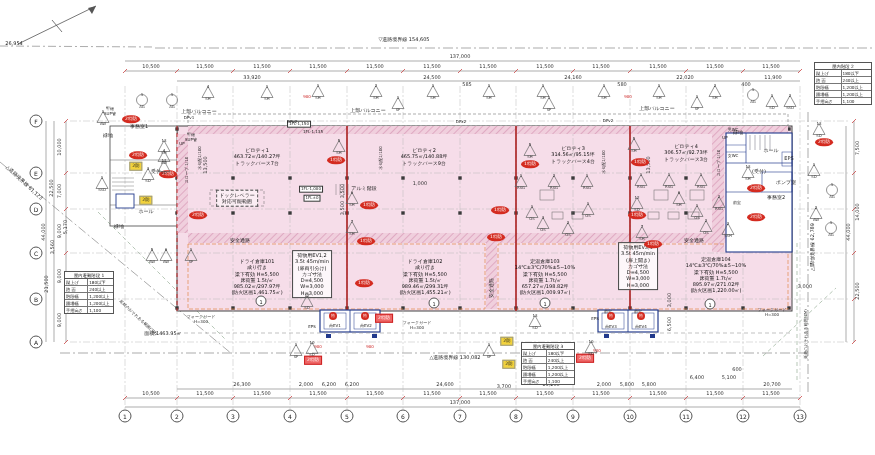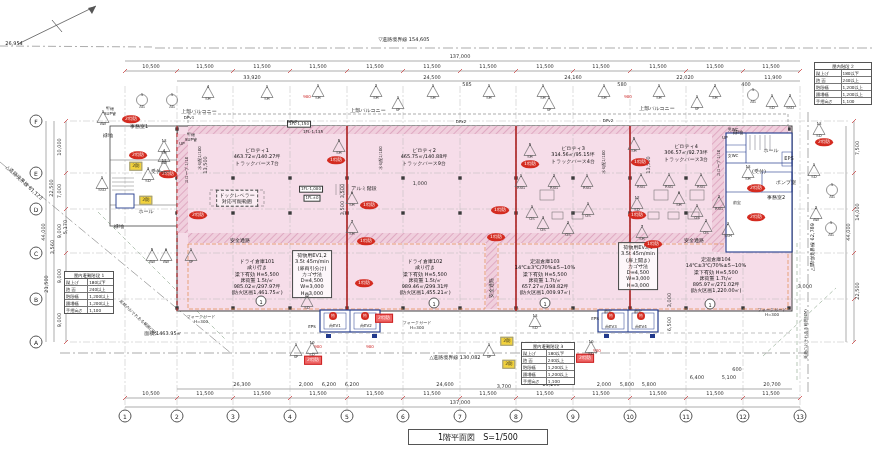--- a/index.html
+++ b/index.html
@@ -841,18 +841,14 @@
     <div class="rw">
         <span>踊場幅</span>
         <span>1,200以上</span>
       </div>
     <div class="rw">
         <span>手摺高さ</span>
         <span>1,100</span>
       </div>
   </div>
 
-  <div id="title-box">
-    <span>1階平面図</span>
-    <span>S=1/500</span>
-  </div>
 
 </div>
 
 </body></html>

